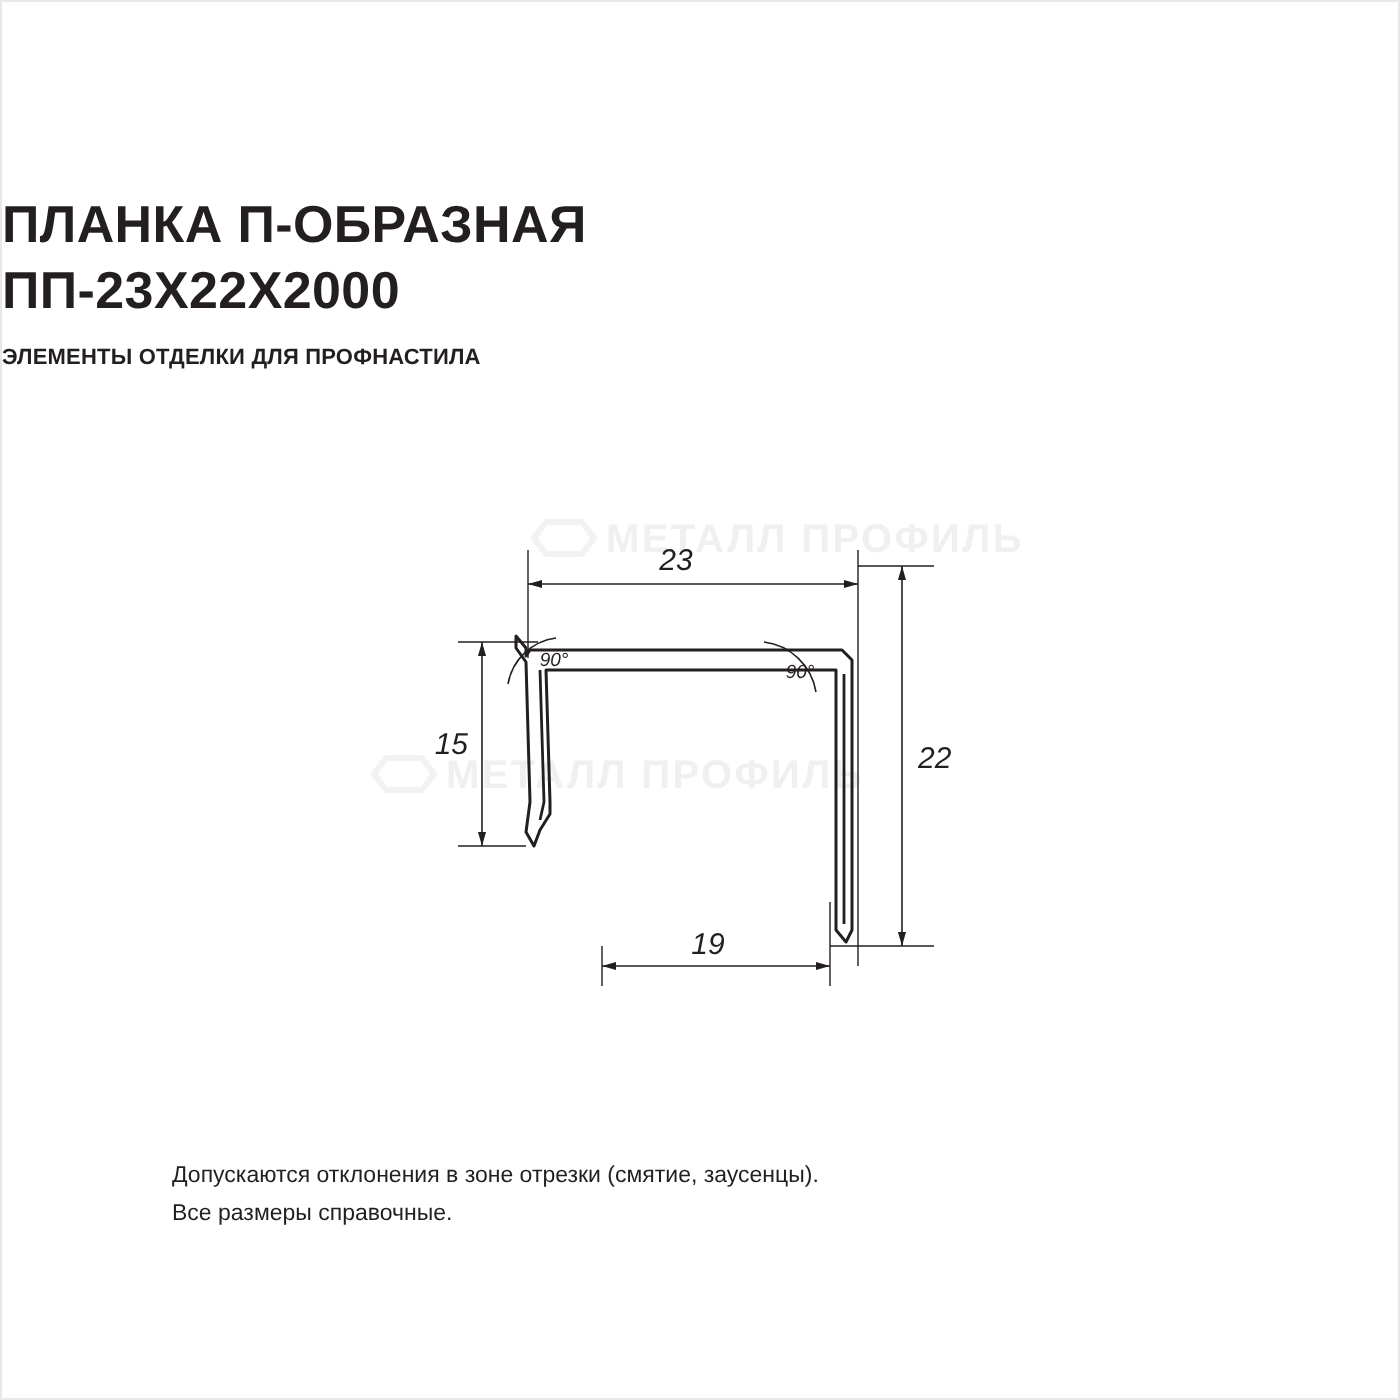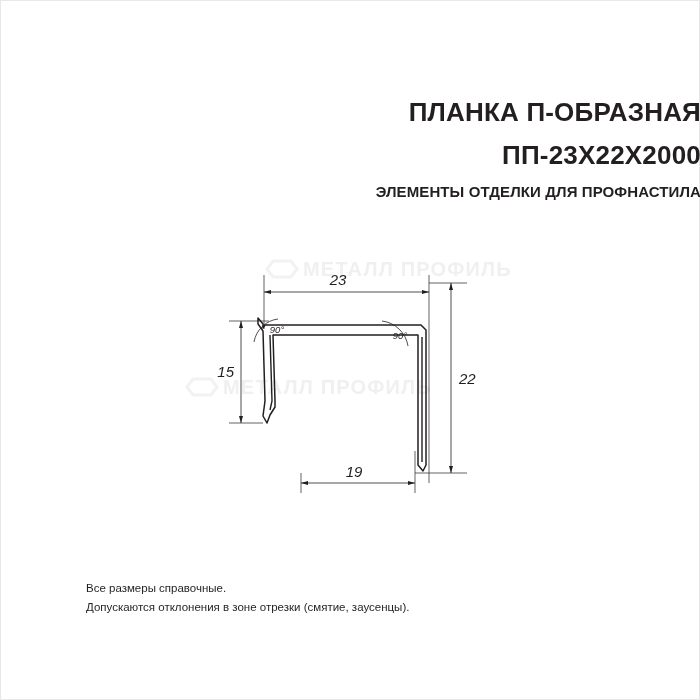--- a/index.html
+++ b/index.html
@@ -21,38 +21,37 @@
     width: 700px;
     height: 700px;
     border: 1px solid #e8e8e8;
     box-sizing: border-box;
   }
   .title-block {
     position: absolute;
     left: 0;
     top: 96px;
     width: 700px;
-    text-align: right;
+    text-align: left;
   }
   .title-main {
     font-size: 26px;
     font-weight: bold;
     letter-spacing: 0.2px;
     line-height: 31px;
   }
   .title-sub {
     font-size: 26px;
     font-weight: bold;
     letter-spacing: 0.2px;
     line-height: 31px;
-    margin-top: 12px;
-    padding-left: 40px;
+    margin-top: 2px;
   }
   .title-caption {
-    font-size: 15px;
+    font-size: 11px;
     font-weight: bold;
     margin-top: 12px;
     letter-spacing: 0.1px;
   }
   .drawing {
     position: absolute;
     left: 0;
     top: 210px;
     width: 700px;
     height: 320px;
@@ -202,17 +201,17 @@
       </g>
       <text class="ang-text" x="276" y="122" text-anchor="middle">90°</text>
       <text class="ang-text" x="399" y="128" text-anchor="middle">90°</text>
 
       <g></g>
 
     </svg>
   </div>
 
   <div class="notes">
+    <div>Допускаются отклонения в зоне отрезки (смятие, заусенцы).</div>
     <div>Все размеры справочные.</div>
-    <div>Допускаются отклонения в зоне отрезки (смятие, заусенцы).</div>
   </div>
 
 </div>
 
 </body></html>

